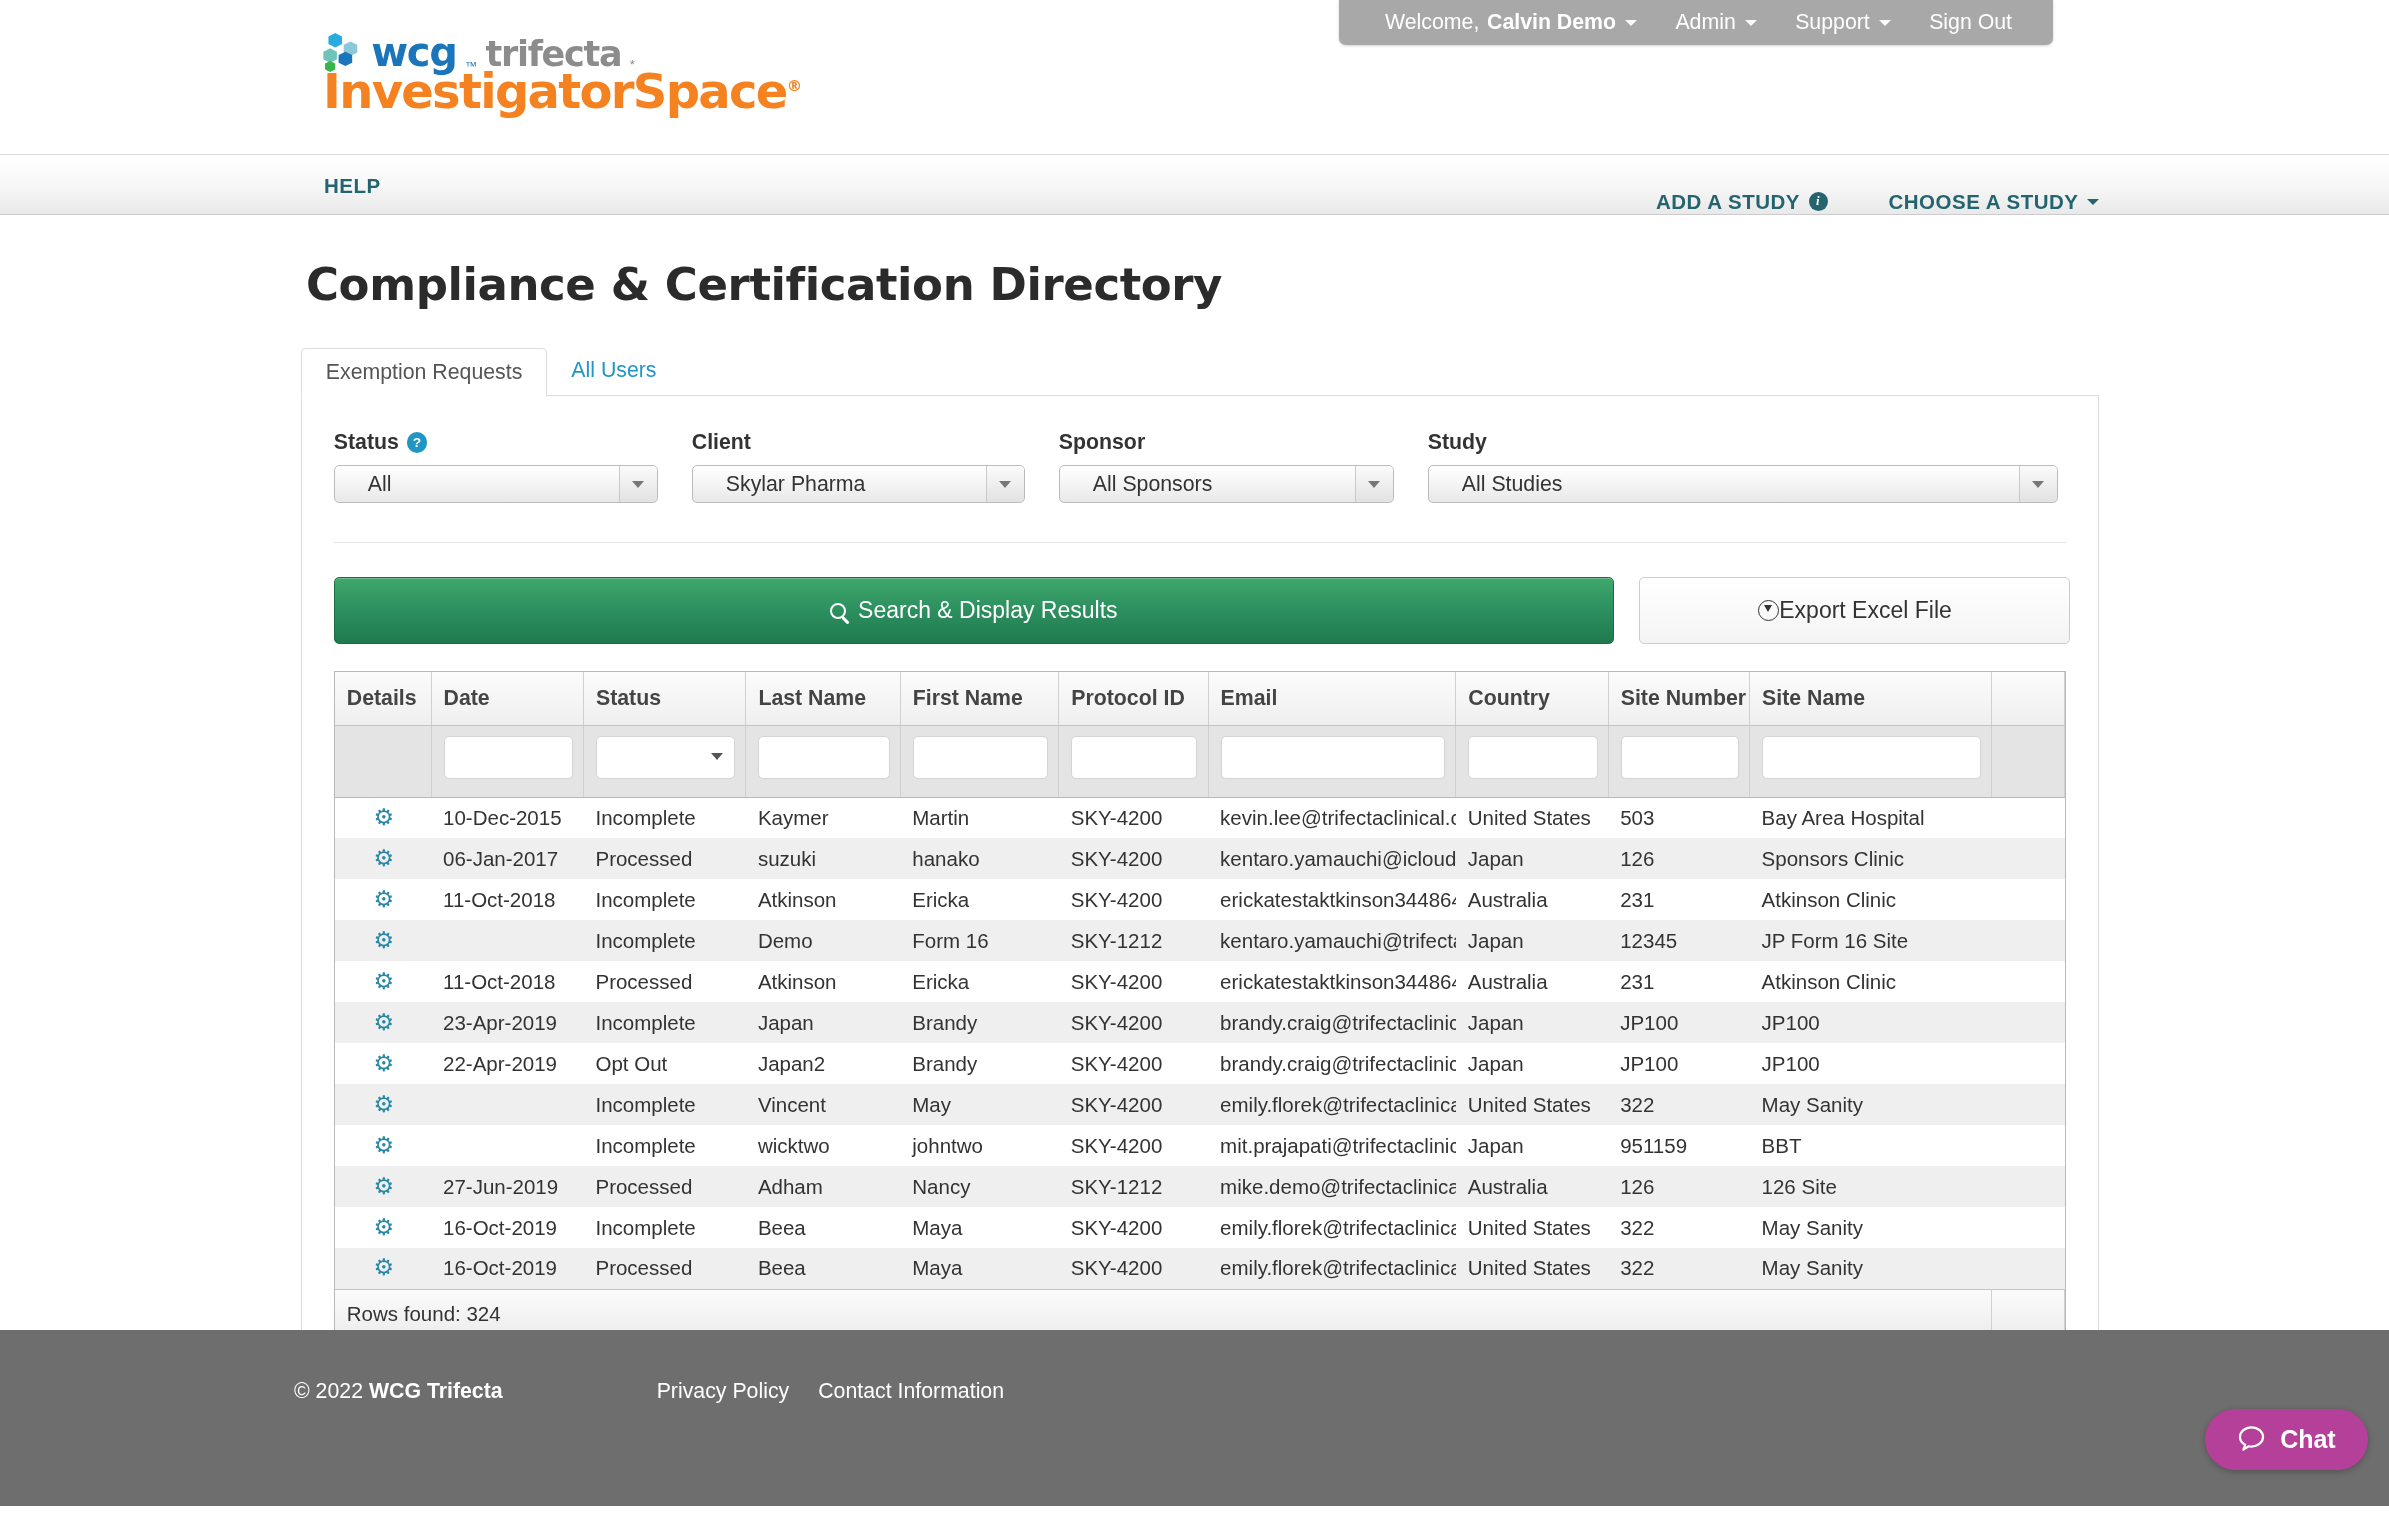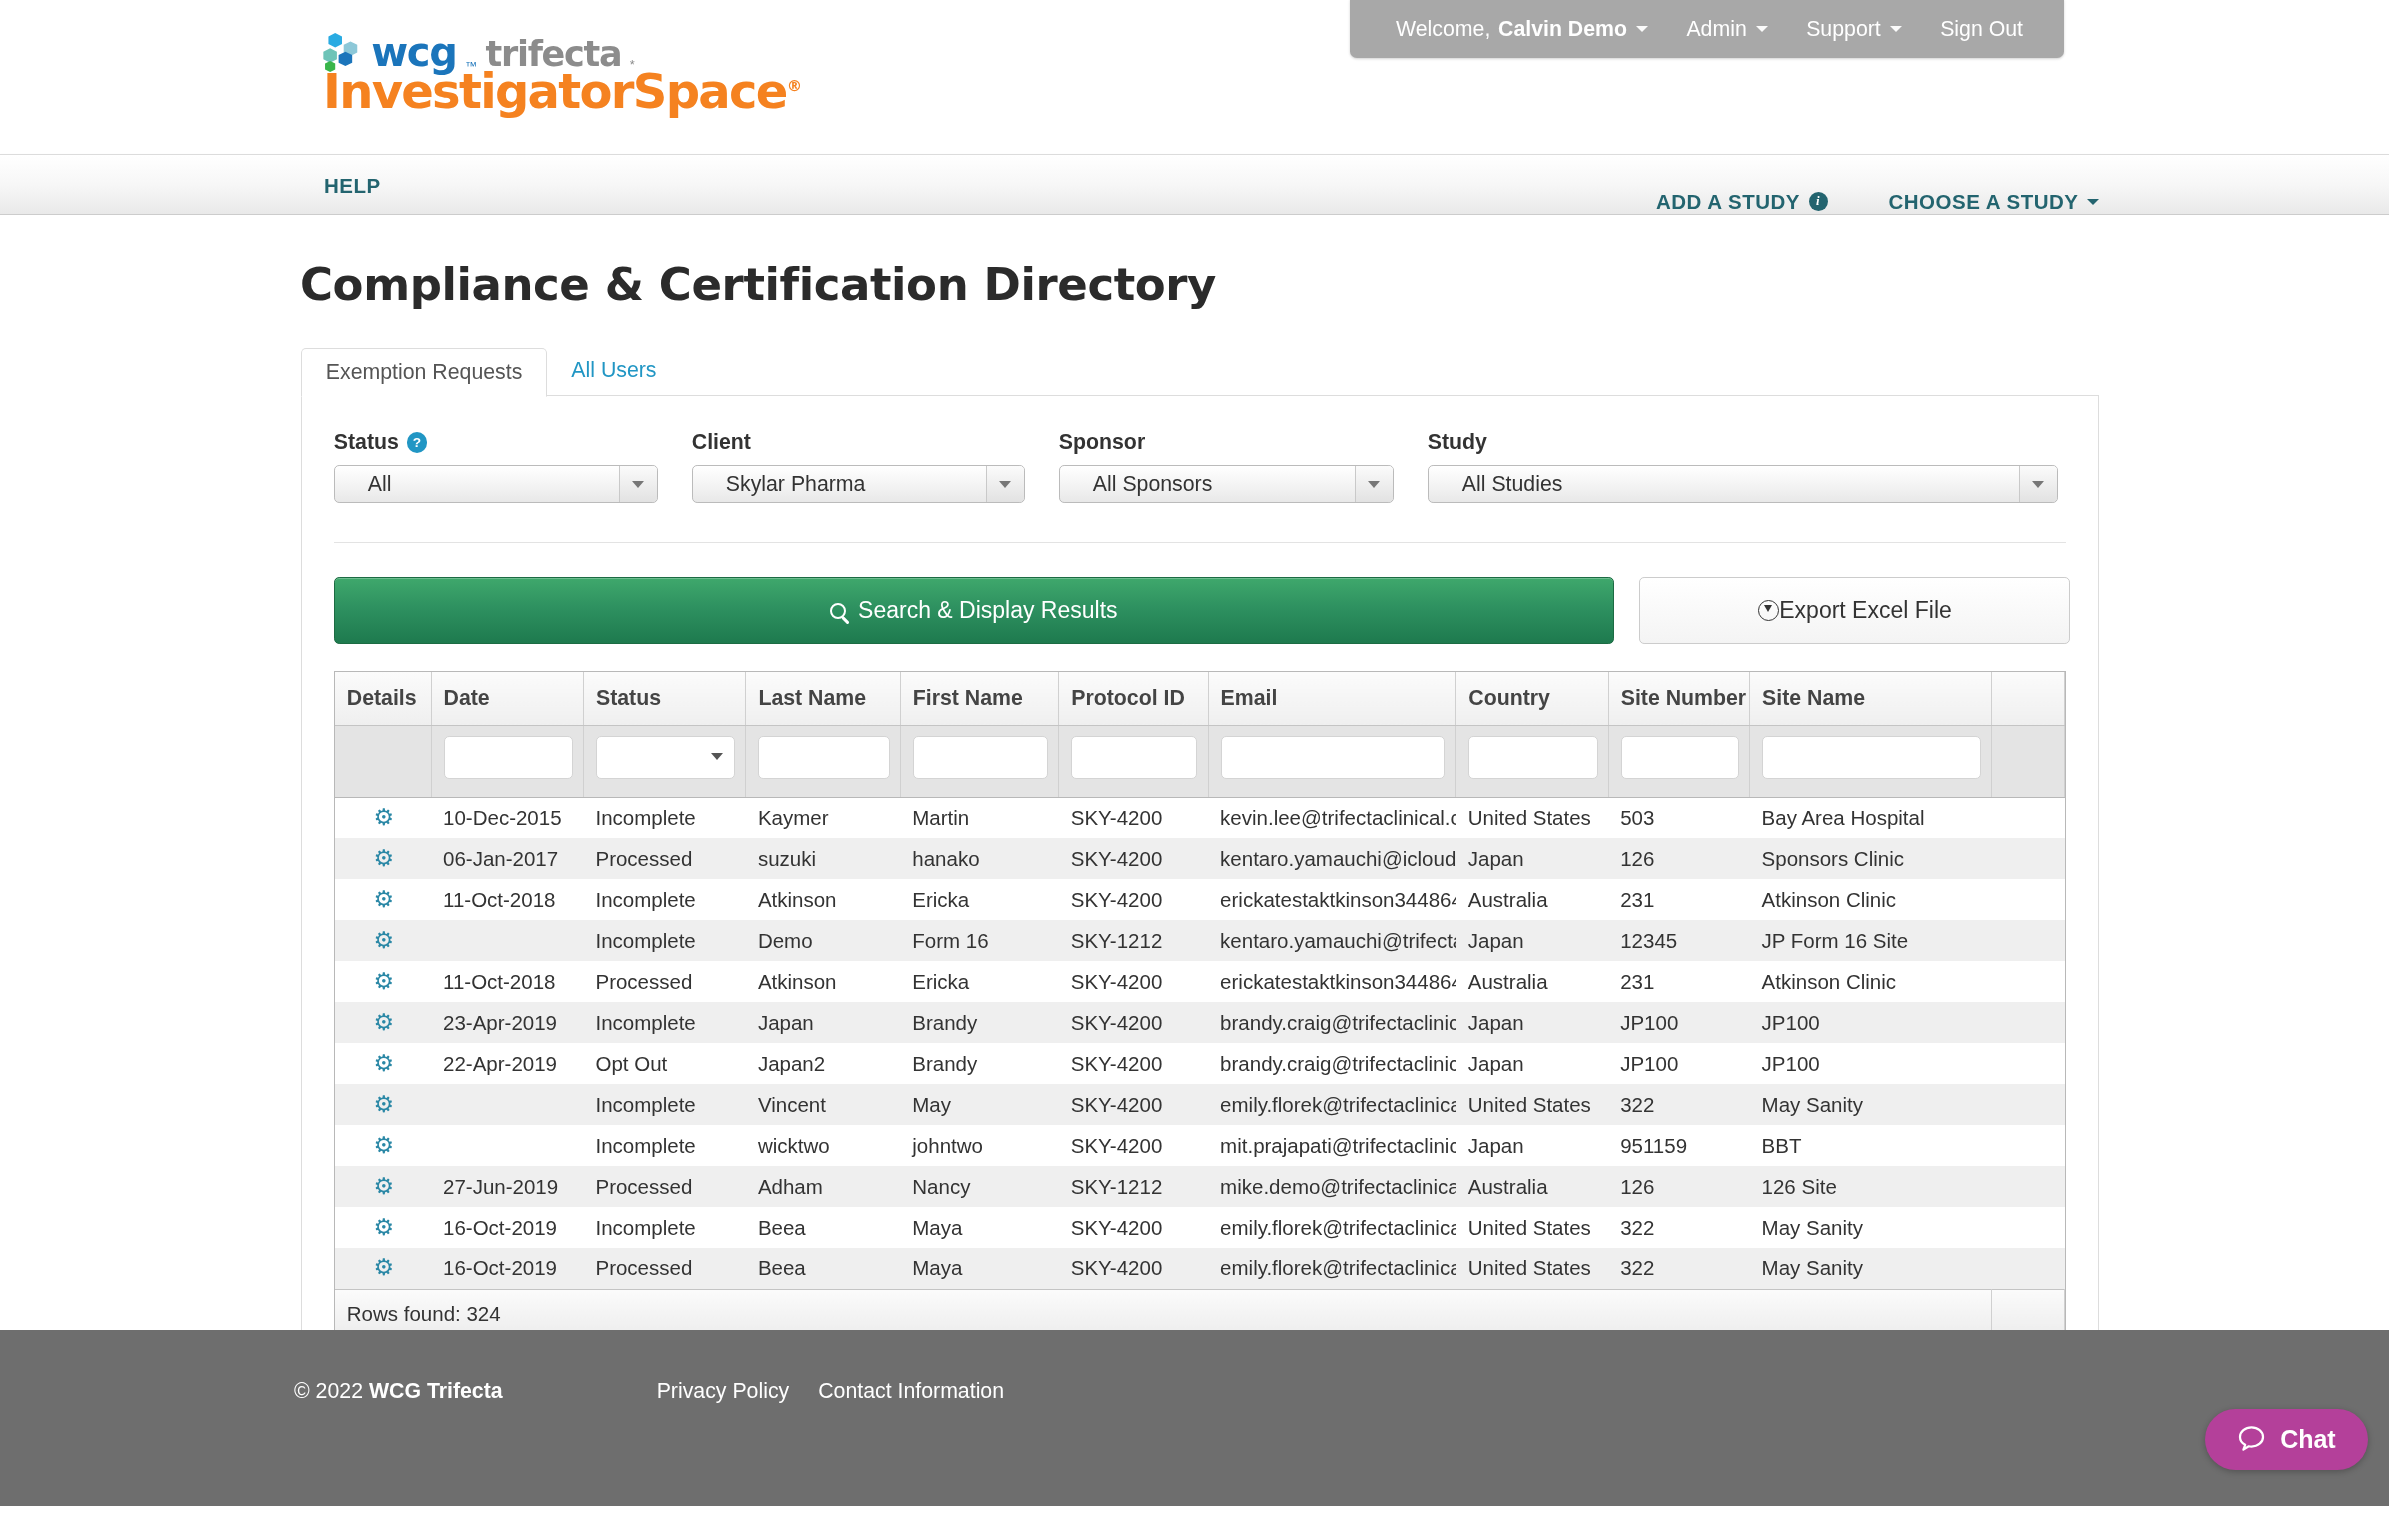--- a/index.html
+++ b/index.html
@@ -12,22 +12,22 @@
     overflow: hidden;
     position: relative;
   }
 
   
   .topbar {
     position: absolute; top: 0; left: 0; width: 2389px; height: 154px;
     background: #ffffff;
   }
   .util-pill {
-    position: absolute; top: 0; right: 325px;
-    height: 58px;
+    position: absolute; top: 0; right: 336px;
+    height: 45px;
     background: #a8a8a8;
     border-radius: 0 0 6.8px 6.8px;
     display: flex; align-items: center;
     padding: 0 22px 0 27px;
     gap: 0px;
     box-shadow: 0 0.9px 2.6px rgba(0,0,0,.18);
   }
   .util-item {
     color: #ffffff;
     font-size: 21.3px;
@@ -102,21 +102,21 @@
   }
 
   
   .page {
     position: absolute; top: 215px; left: 0; width: 2389px; height: 1114px;
     background: #ffffff;
   }
   .container { position: absolute; left: 294px; top: 0; width: 1805px; }
 
   h1.page-title {
-    margin: 43px 0 0 6px;
+    margin: 43px 0 0 12px;
     font-size: 45px; font-weight: bold; color: #2b2b2b;
     letter-spacing: -0.4px;
     font-family: "DejaVu Sans", sans-serif;
   }
 
   
   .tabs {
     margin-top: 34px; margin-left: 6.8px;
     display: flex; align-items: flex-end;
     border-bottom: 1.7px solid #dddddd;

